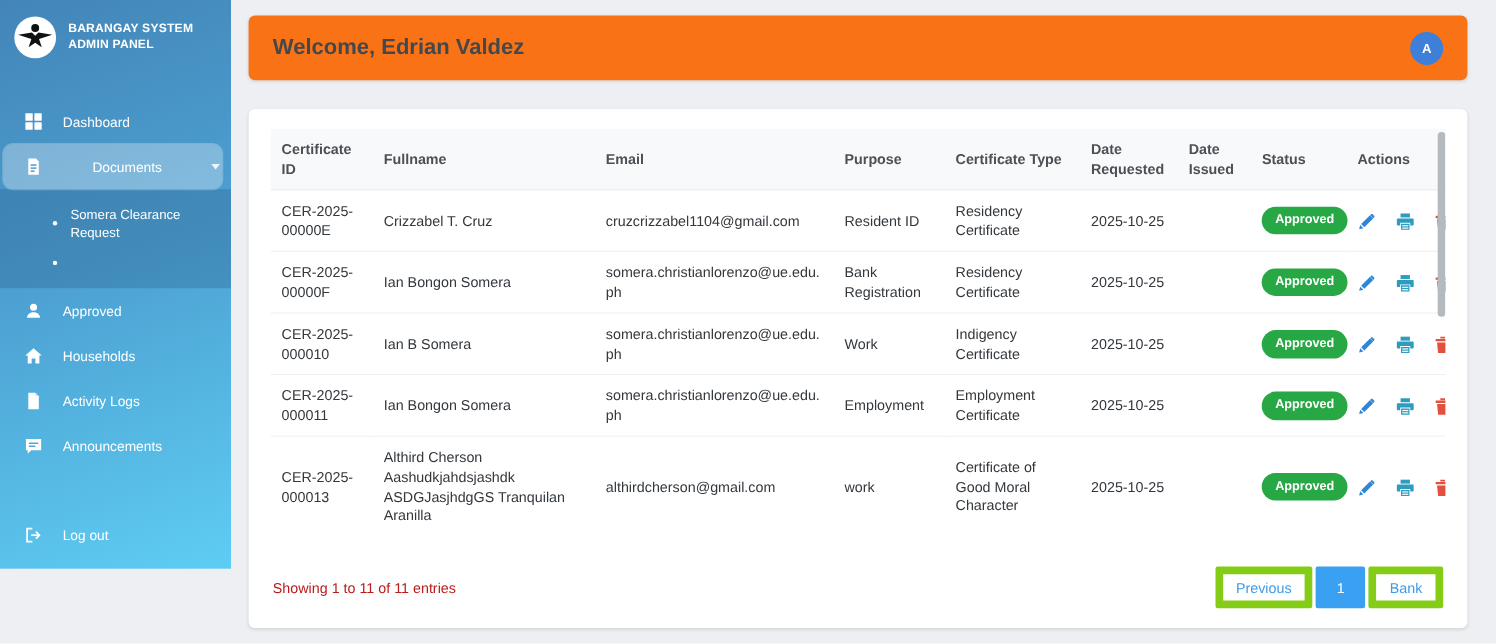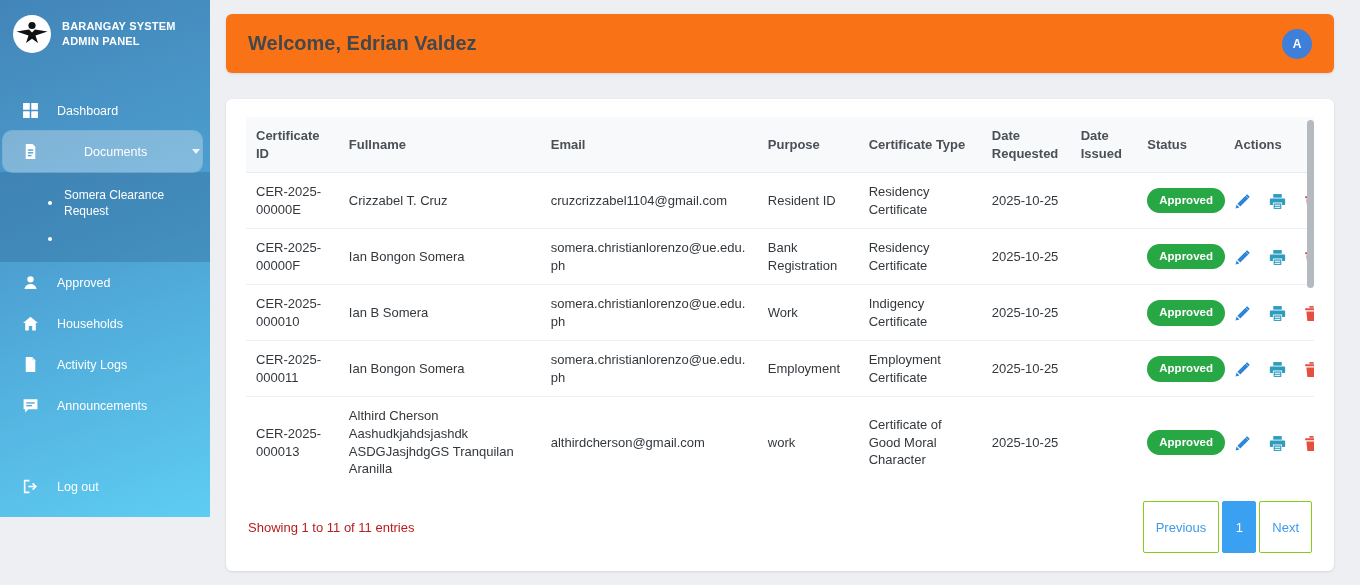--- a/index.html
+++ b/index.html
@@ -71,21 +71,21 @@
   }
   td.actions { white-space:nowrap; }
   .act { display:inline-flex; width:17px; height:17px; margin-right:14px; cursor:pointer; vertical-align:middle; }
   .act:last-child { margin-right:0; }
   .fake-scrollbar { position:absolute; right:0; top:3px; width:7px; height:168px; border-radius:4px; background:#b3bac0; cursor:pointer; }
 
   .card-footer { margin-top:auto; display:flex; align-items:center; justify-content:space-between; padding:12px 2px 6px 2px; }
   .entries { font-size:13px; color:#b91c1c; }
   .pagination { display:flex; gap:3px; }
   .pg-btn {
-    min-width:34px; height:52px; padding:0 12px; background:#fff; border:1px solid #84cc16;
+    min-width:34px; height:38px; padding:0 12px; background:#fff; border:7px solid #84cc16;
     color:#3d9be9; font-size:13px; font-family:inherit; cursor:pointer; border-radius:2px;
   }
   .pg-btn.current { background:#39a0f2; border-color:#39a0f2; color:#fff; }
 
   svg { display:block; width:100%; height:100%; }
 </style>
 </head>
 <body>
 
 <aside class="sidebar">
@@ -400,17 +400,17 @@
 </tbody>
       </table>
       <div class="fake-scrollbar"></div>
     </div>
 
     <div class="card-footer">
       <div class="entries">Showing 1 to 11 of 11 entries</div>
       <div class="pagination">
         <button class="pg-btn">Previous</button>
         <button class="pg-btn current">1</button>
-        <button class="pg-btn">Next</button>
+        <button class="pg-btn">Bank</button>
       </div>
     </div>
   </div>
 </main>
 
 </body></html>

